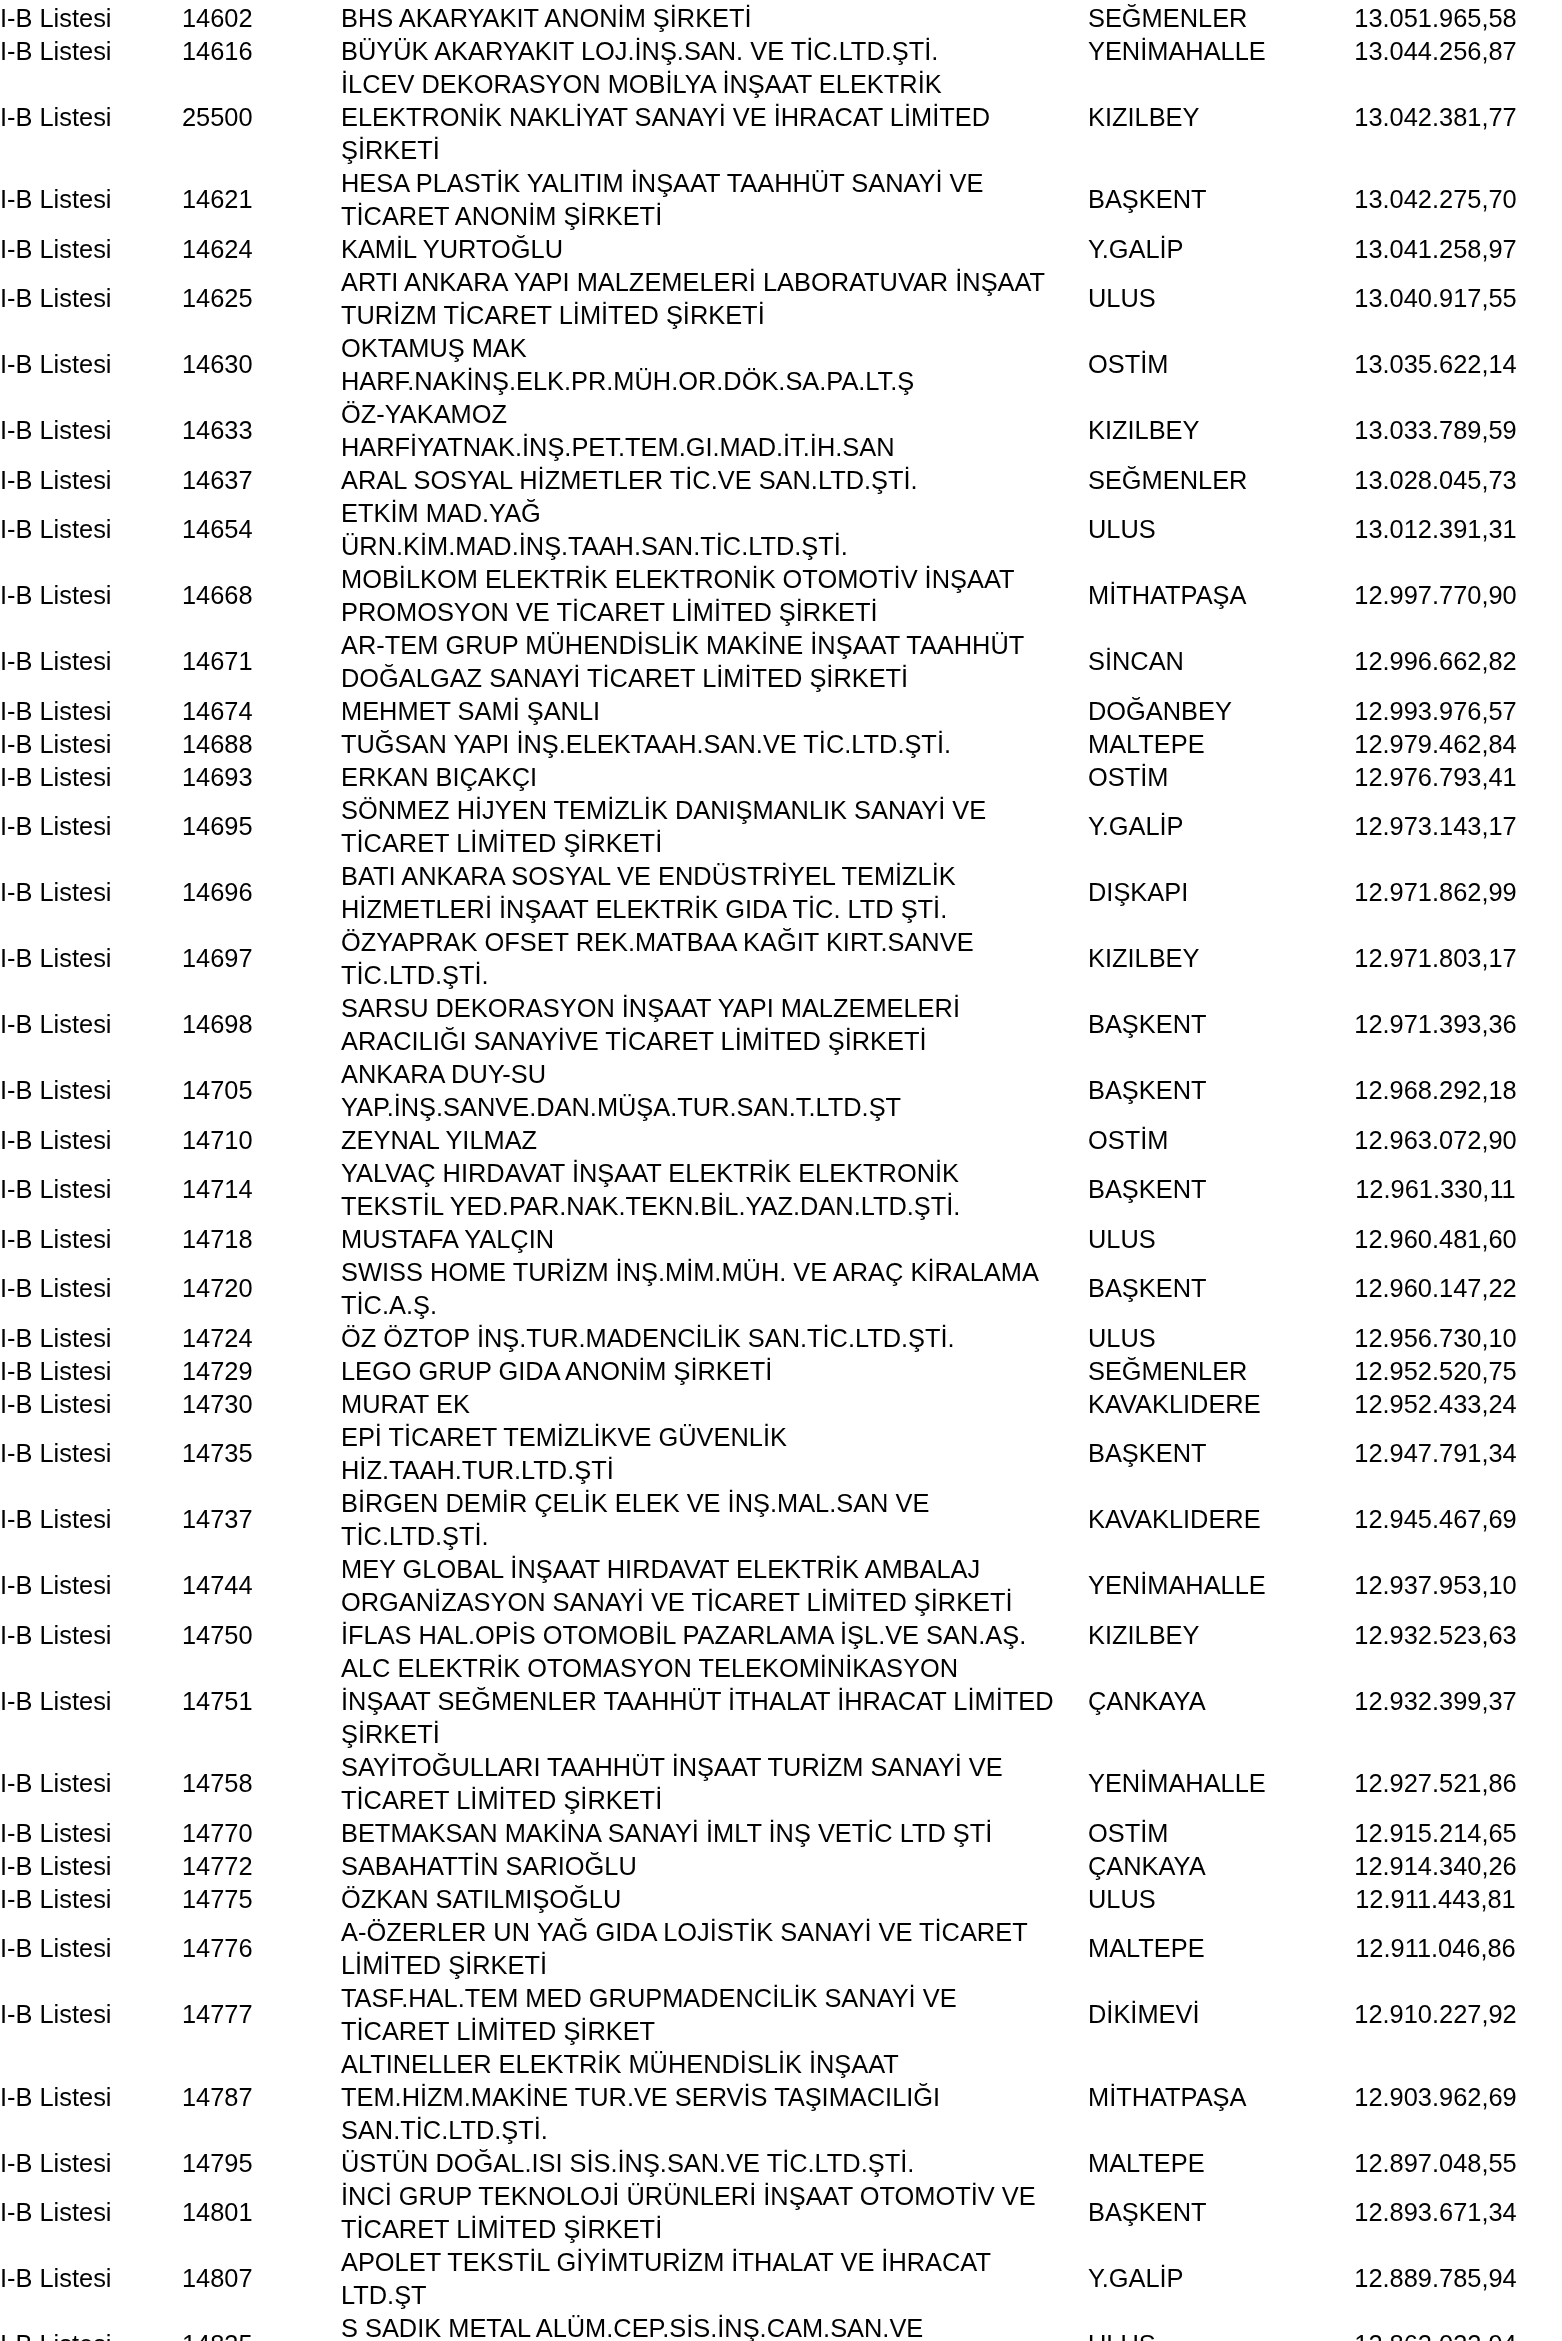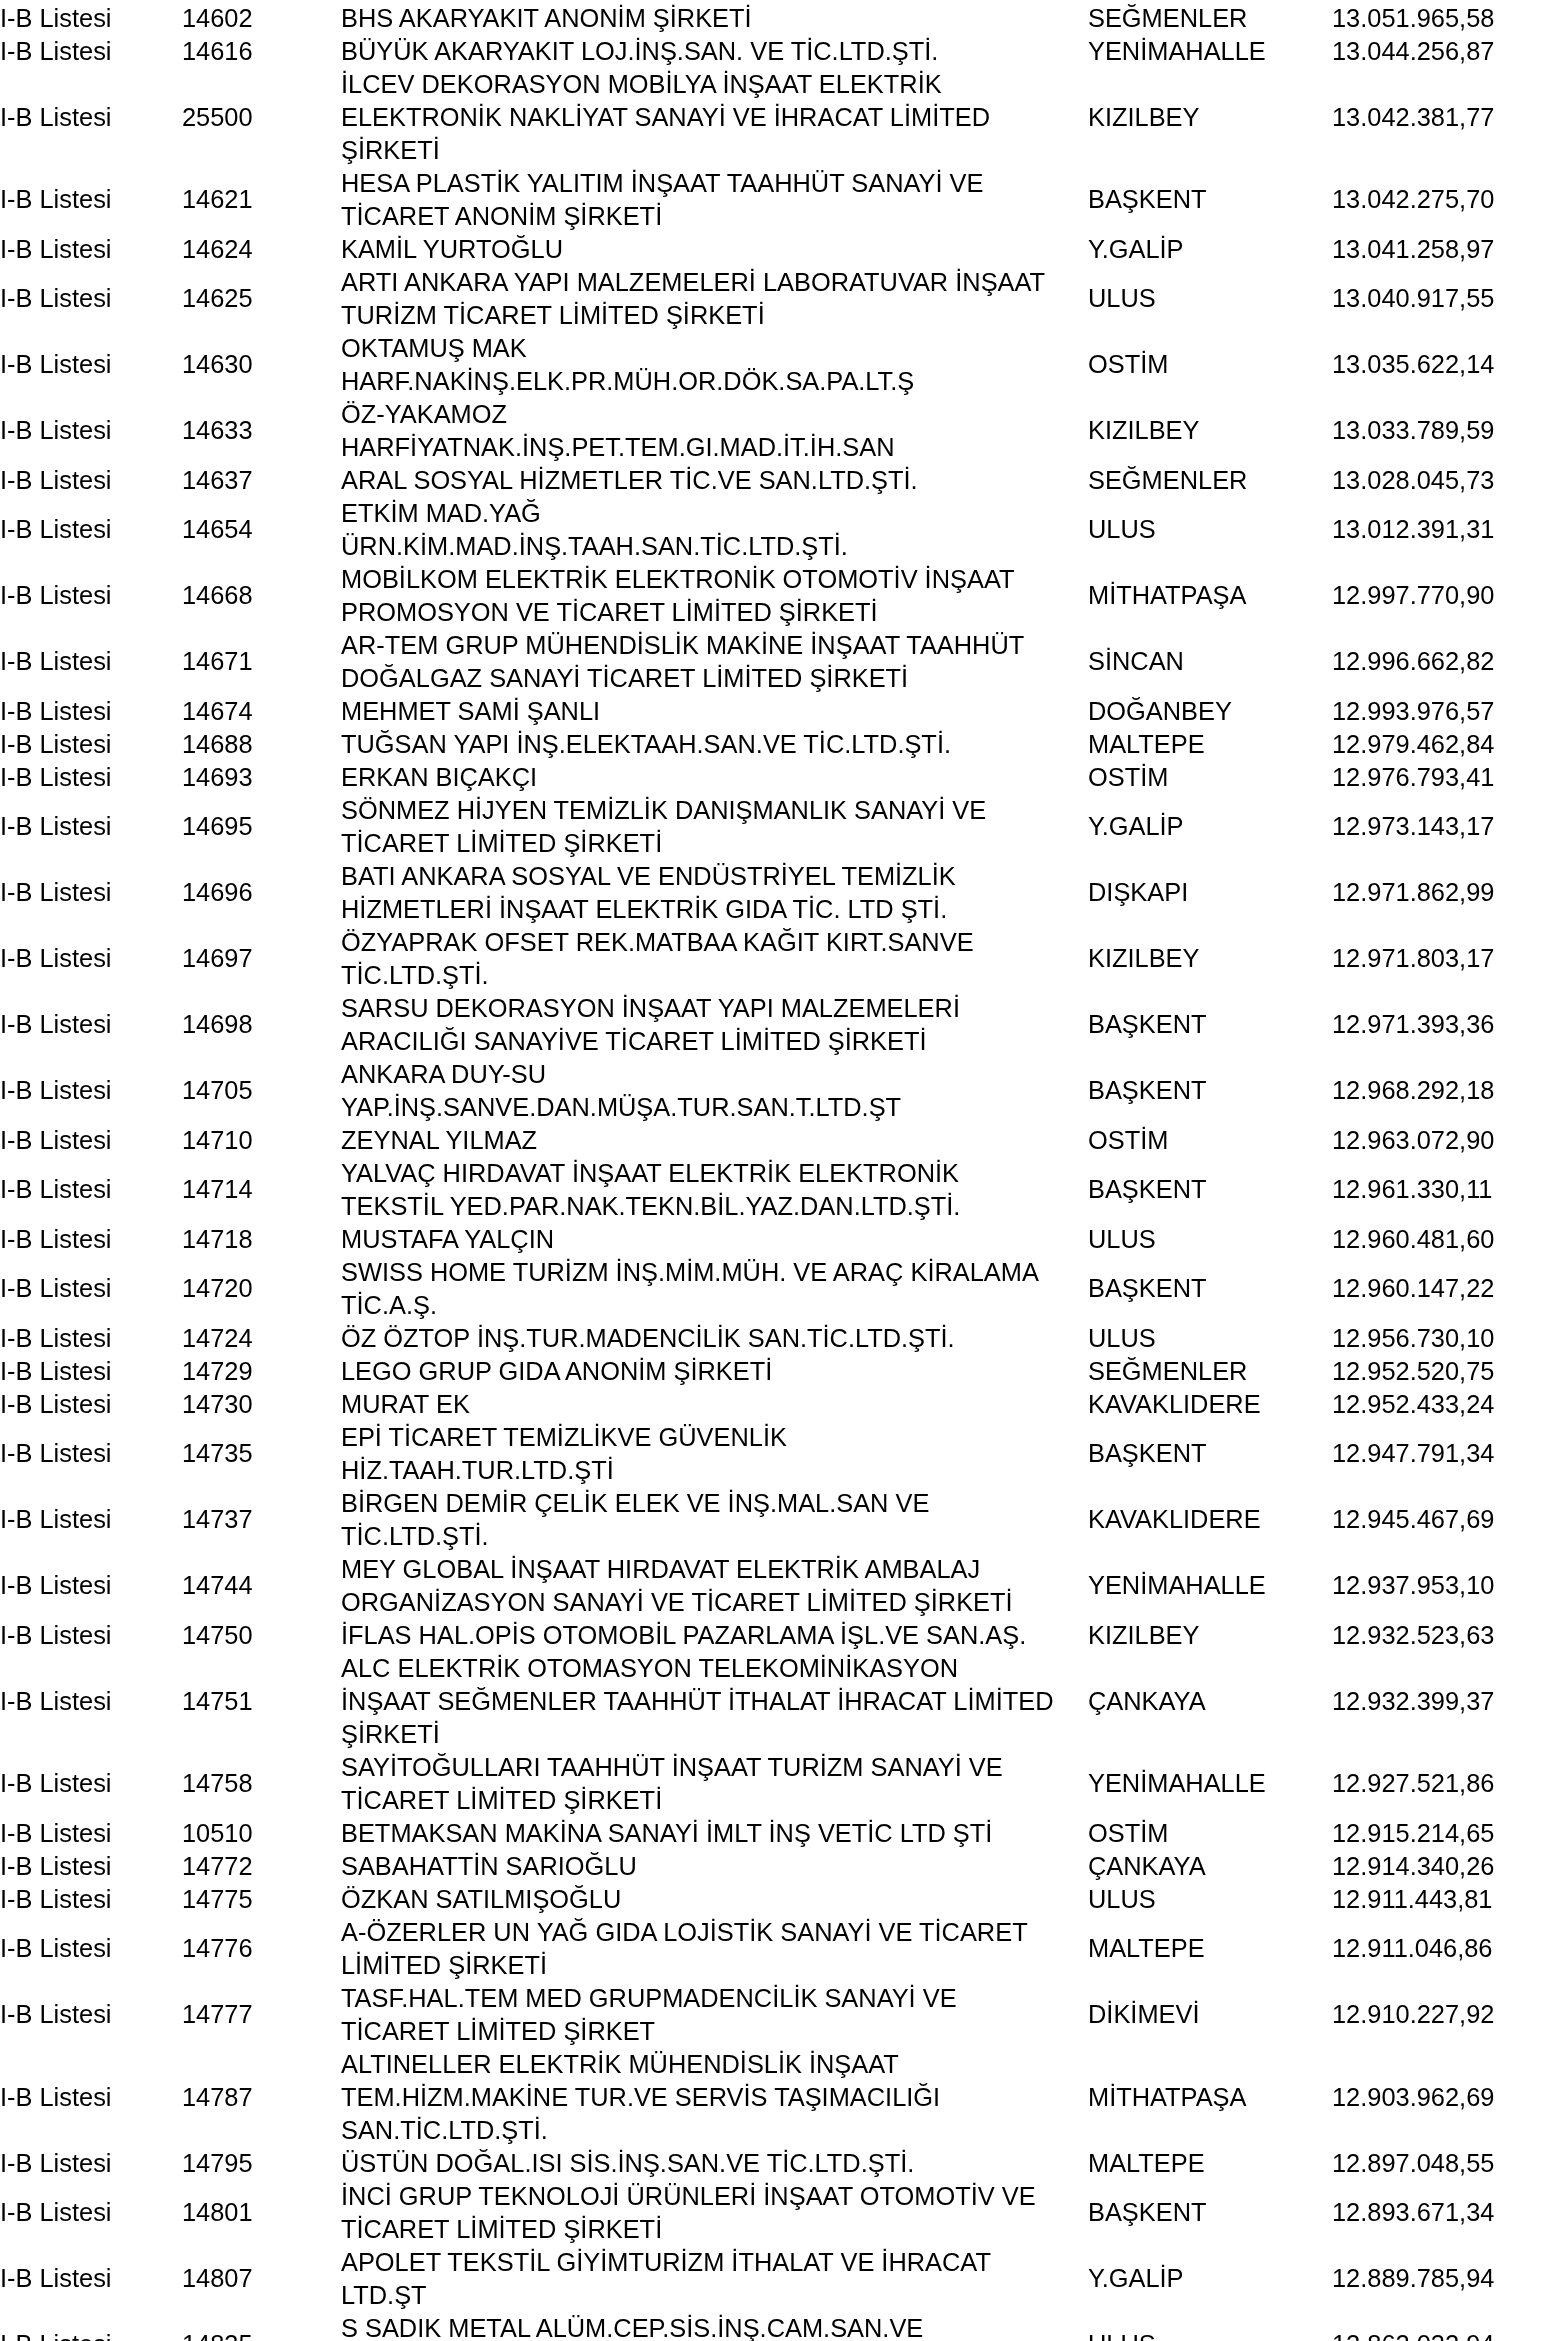--- a/index.html
+++ b/index.html
@@ -28,21 +28,21 @@
     white-space: pre-line;
     overflow: hidden;
   }
   col.c-list     { width: 182px; }
   col.c-number   { width: 159px; }
   col.c-name     { width: 747px; }
   col.c-district { width: 244px; }
   col.c-amount   { width: 207px; }
   col.c-pad      { width: 25px; }
   td.list-cell   { padding-left: 25.4px; }
-  td.amount-cell { text-align: left; }
+  td.amount-cell { text-align: center; }
 </style>
 </head>
 <body>
 
 <table class="listing">
   <colgroup>
     <col class="c-list">
     <col class="c-number">
     <col class="c-name">
     <col class="c-district">
@@ -331,21 +331,21 @@
         <td class="list-cell">I-B Listesi</td>
         <td class="number-cell">14758</td>
         <td class="name-cell">SAYİTOĞULLARI TAAHHÜT İNŞAAT TURİZM SANAYİ VE
 TİCARET LİMİTED ŞİRKETİ</td>
         <td class="district-cell">YENİMAHALLE</td>
         <td class="amount-cell">12.927.521,86</td>
         <td></td>
       </tr>
       <tr>
         <td class="list-cell">I-B Listesi</td>
-        <td class="number-cell">10510</td>
+        <td class="number-cell">14770</td>
         <td class="name-cell">BETMAKSAN MAKİNA SANAYİ İMLT İNŞ VETİC LTD ŞTİ</td>
         <td class="district-cell">OSTİM</td>
         <td class="amount-cell">12.915.214,65</td>
         <td></td>
       </tr>
       <tr>
         <td class="list-cell">I-B Listesi</td>
         <td class="number-cell">14772</td>
         <td class="name-cell">SABAHATTİN SARIOĞLU</td>
         <td class="district-cell">ÇANKAYA</td>

